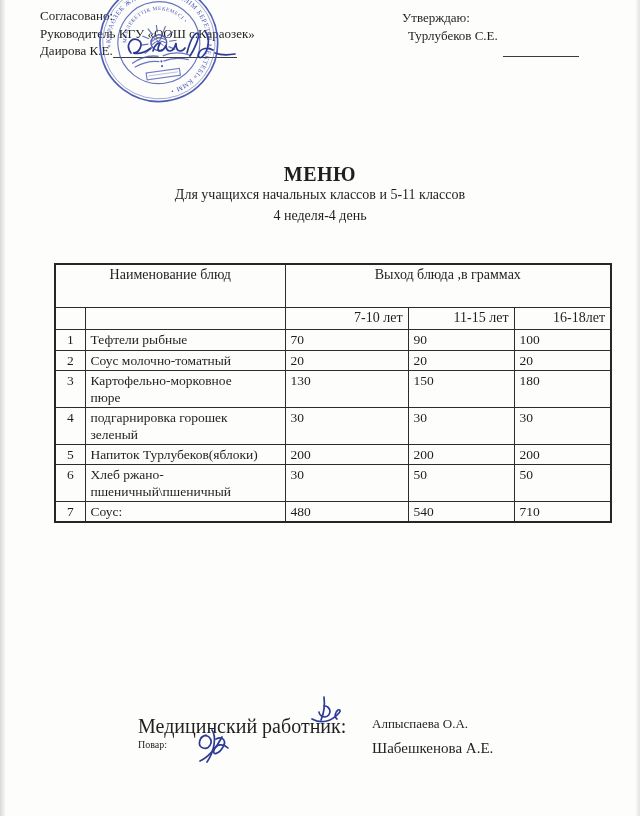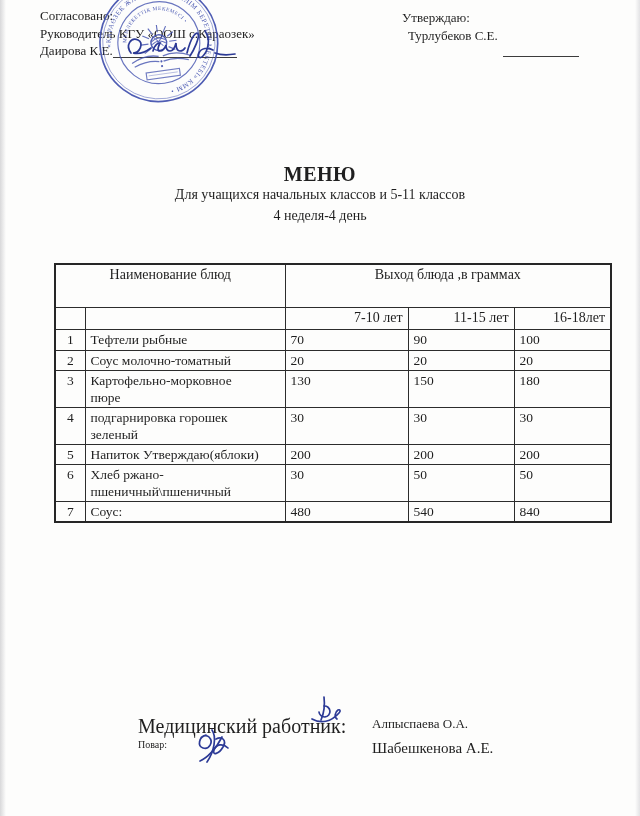--- a/index.html
+++ b/index.html
@@ -171,39 +171,39 @@
         <tr style="height: 37px;">
           <td class="c-num">4</td>
           <td class="c-name">подгарнировка горошек
 зеленый</td>
           <td class="c-g1">30</td>
           <td class="c-g2">30</td>
           <td class="c-g3">30</td>
         </tr>
         <tr style="height: 20px;">
           <td class="c-num">5</td>
-          <td class="c-name">Напиток Утверждаю(яблоки)</td>
+          <td class="c-name">Напиток Турлубеков(яблоки)</td>
           <td class="c-g1">200</td>
           <td class="c-g2">200</td>
           <td class="c-g3">200</td>
         </tr>
         <tr style="height: 36px;">
           <td class="c-num">6</td>
           <td class="c-name">Хлеб ржано-
 пшеничный\пшеничный</td>
           <td class="c-g1">30</td>
           <td class="c-g2">50</td>
           <td class="c-g3">50</td>
         </tr>
         <tr style="height: 20px;">
           <td class="c-num">7</td>
           <td class="c-name">Соус:</td>
           <td class="c-g1">480</td>
           <td class="c-g2">540</td>
-          <td class="c-g3">840</td>
+          <td class="c-g3">710</td>
         </tr>
       </tbody>
   </table>
 
   <div class="f-label1">Медицинский работник:</div>
   <div class="f-name1">Алпыспаева О.А.</div>
   <div class="f-label2">Повар:</div>
   <div class="f-name2">Шабешкенова А.Е.</div>
 
   <svg class="sig-a" viewBox="0 0 42 34">

